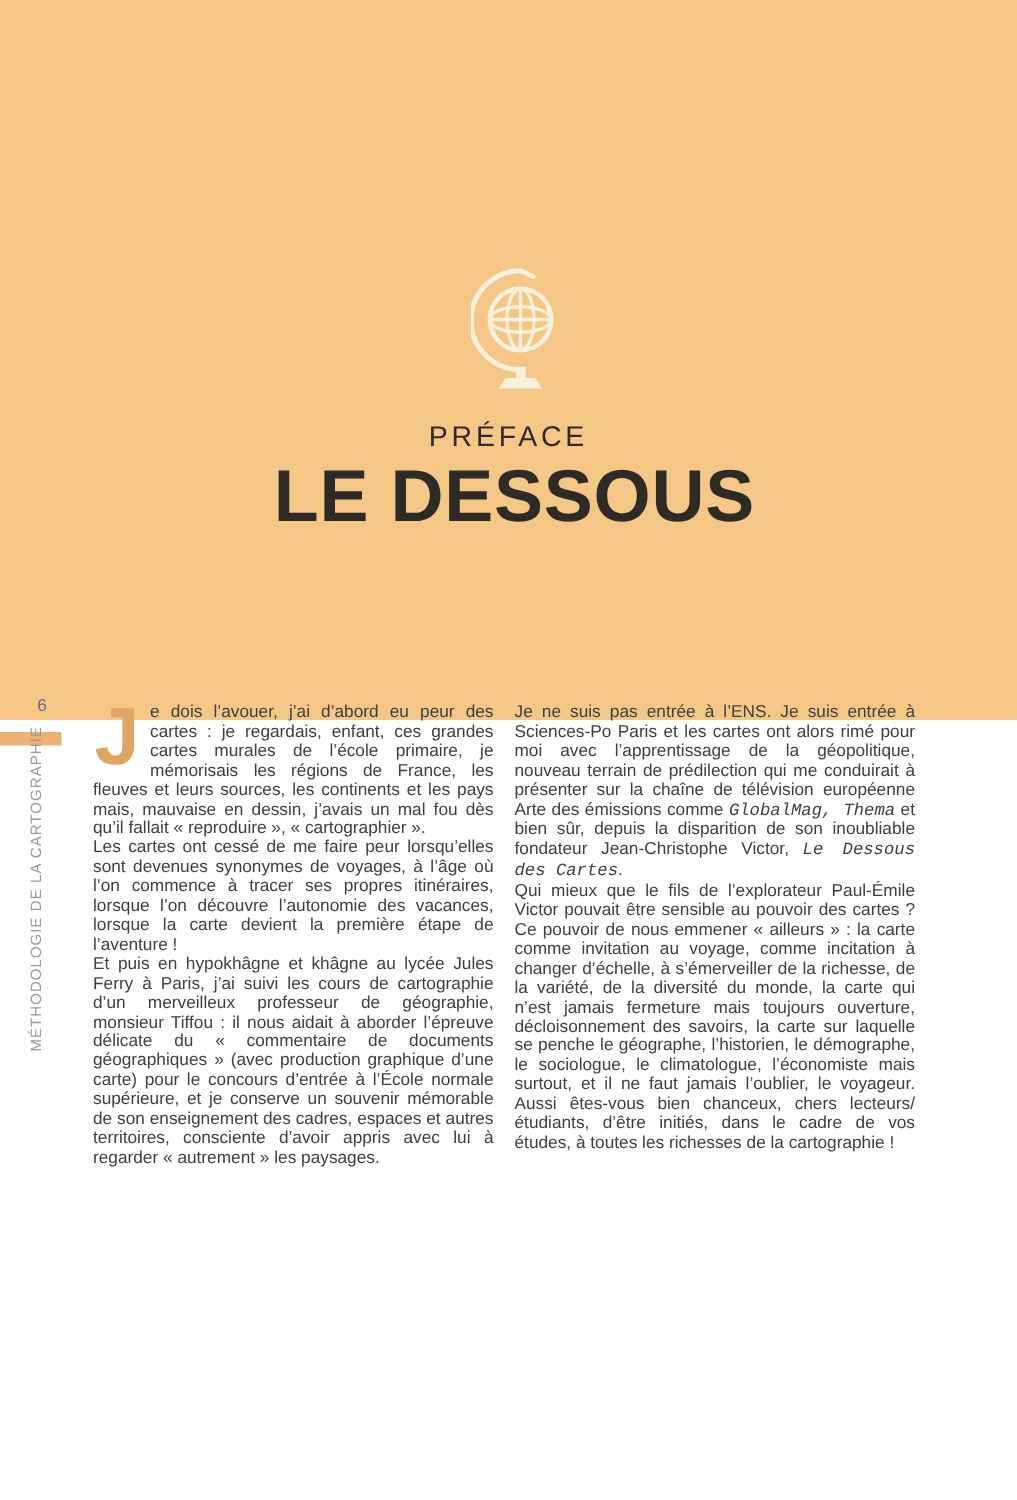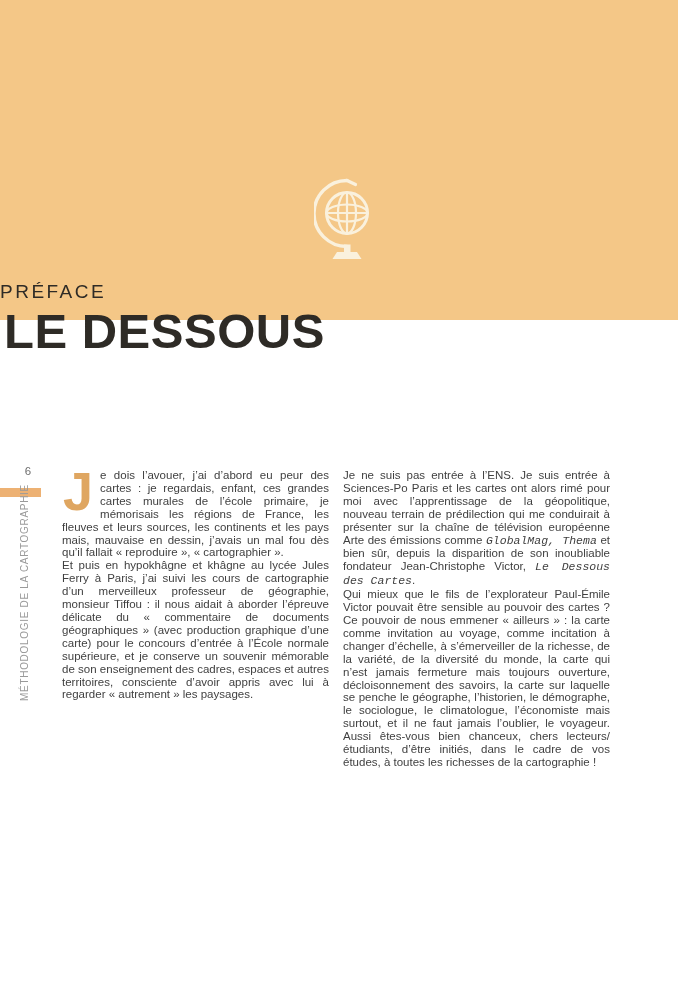--- a/index.html
+++ b/index.html
@@ -3,22 +3,22 @@
 <meta charset="utf-8">
 <style>
   html,body { margin:0; padding:0; background:#ffffff; }
   .sheet {
     position:relative; width:678px; height:1000px; background:#ffffff;
     font-family:"Liberation Sans", sans-serif; overflow:hidden;
   }
 
   
   .hero {
-    position:absolute; top:0; left:0; width:678px; height:320px;
-    background:#f4c787; 
+    position:absolute; top:0; left:0; width:678px; height:480px;
+    background:#f4c787; text-align:center;
   }
   .globe { position:absolute; top:178px; left:314px; width:58px; height:84px; }
   .kicker {
     position:absolute; top:281px; left:0; width:100%;
     font-size:19px; letter-spacing:2.5px; color:#2e2b26; font-weight:normal;
   }
   .title {
     position:absolute; top:302px; left:0; width:100%; margin:4px;
     font-size:49px; line-height:51px; font-weight:bold; color:#2e2b26;
     letter-spacing:0.5px;
@@ -80,20 +80,21 @@
 
   <aside>
     <div class="pagenum">6</div>
     <div class="marginbar"></div>
     <div class="marginlabel">MÉTHODOLOGIE DE LA CARTOGRAPHIE</div>
   </aside>
 
   <main class="columns">
     <section class="col">
       <p><span class="dropcap">J</span><span>e dois l’avouer, j’ai d’abord eu peur des cartes : je regardais, enfant, ces grandes cartes murales de l’école primaire, je mémorisais les régions de France, les fleuves et leurs sources, les continents et les pays mais, mauvaise en dessin, j’avais un mal fou dès qu’il fallait « reproduire », « cartographier ».</span></p>
+      <p>Les cartes ont cessé de me faire peur lorsqu’elles sont devenues synonymes de voyages, à l’âge où l’on commence à tracer ses propres itinéraires, lorsque l’on découvre l’autonomie des vacances, lorsque la carte devient la première étape de l’aventure !</p>
       <p>Et puis en hypokhâgne et khâgne au lycée Jules Ferry à Paris, j’ai suivi les cours de cartographie d’un merveilleux professeur de géographie, monsieur Tiffou : il nous aidait à aborder l’épreuve délicate du « commentaire de documents géographiques » (avec production graphique d’une carte) pour le concours d’entrée à l’École normale supérieure, et je conserve un souvenir mémorable de son enseignement des cadres, espaces et autres territoires, consciente d’avoir appris avec lui à regarder « autrement » les paysages.</p>
     </section>
     <section class="col">
       <p><span>Je ne suis pas entrée à l’ENS. Je suis entrée à Sciences-Po Paris et les cartes ont alors rimé pour moi avec l’apprentissage de la géopolitique, nouveau terrain de prédilection qui me conduirait à présenter sur la chaîne de télévision européenne Arte des émissions comme </span><em>GlobalMag, Thema</em><span> et bien sûr, depuis la disparition de son inoubliable fondateur Jean-Christophe Victor, </span><em>Le Dessous des Cartes</em><span>.</span></p>
       <p>Qui mieux que le fils de l’explorateur Paul-Émile Victor pouvait être sensible au pouvoir des cartes ? Ce pouvoir de nous emmener « ailleurs » : la carte comme invitation au voyage, comme incitation à changer d’échelle, à s’émerveiller de la richesse, de la variété, de la diversité du monde, la carte qui n’est jamais fermeture mais toujours ouverture, décloisonnement des savoirs, la carte sur laquelle se penche le géographe, l’historien, le démographe, le sociologue, le climatologue, l’économiste mais surtout, et il ne faut jamais l’oublier, le voyageur. Aussi êtes-vous bien chanceux, chers lecteurs/étudiants, d’être initiés, dans le cadre de vos études, à toutes les richesses de la cartographie !</p>
     </section>
   </main>
 
 </div>
 

